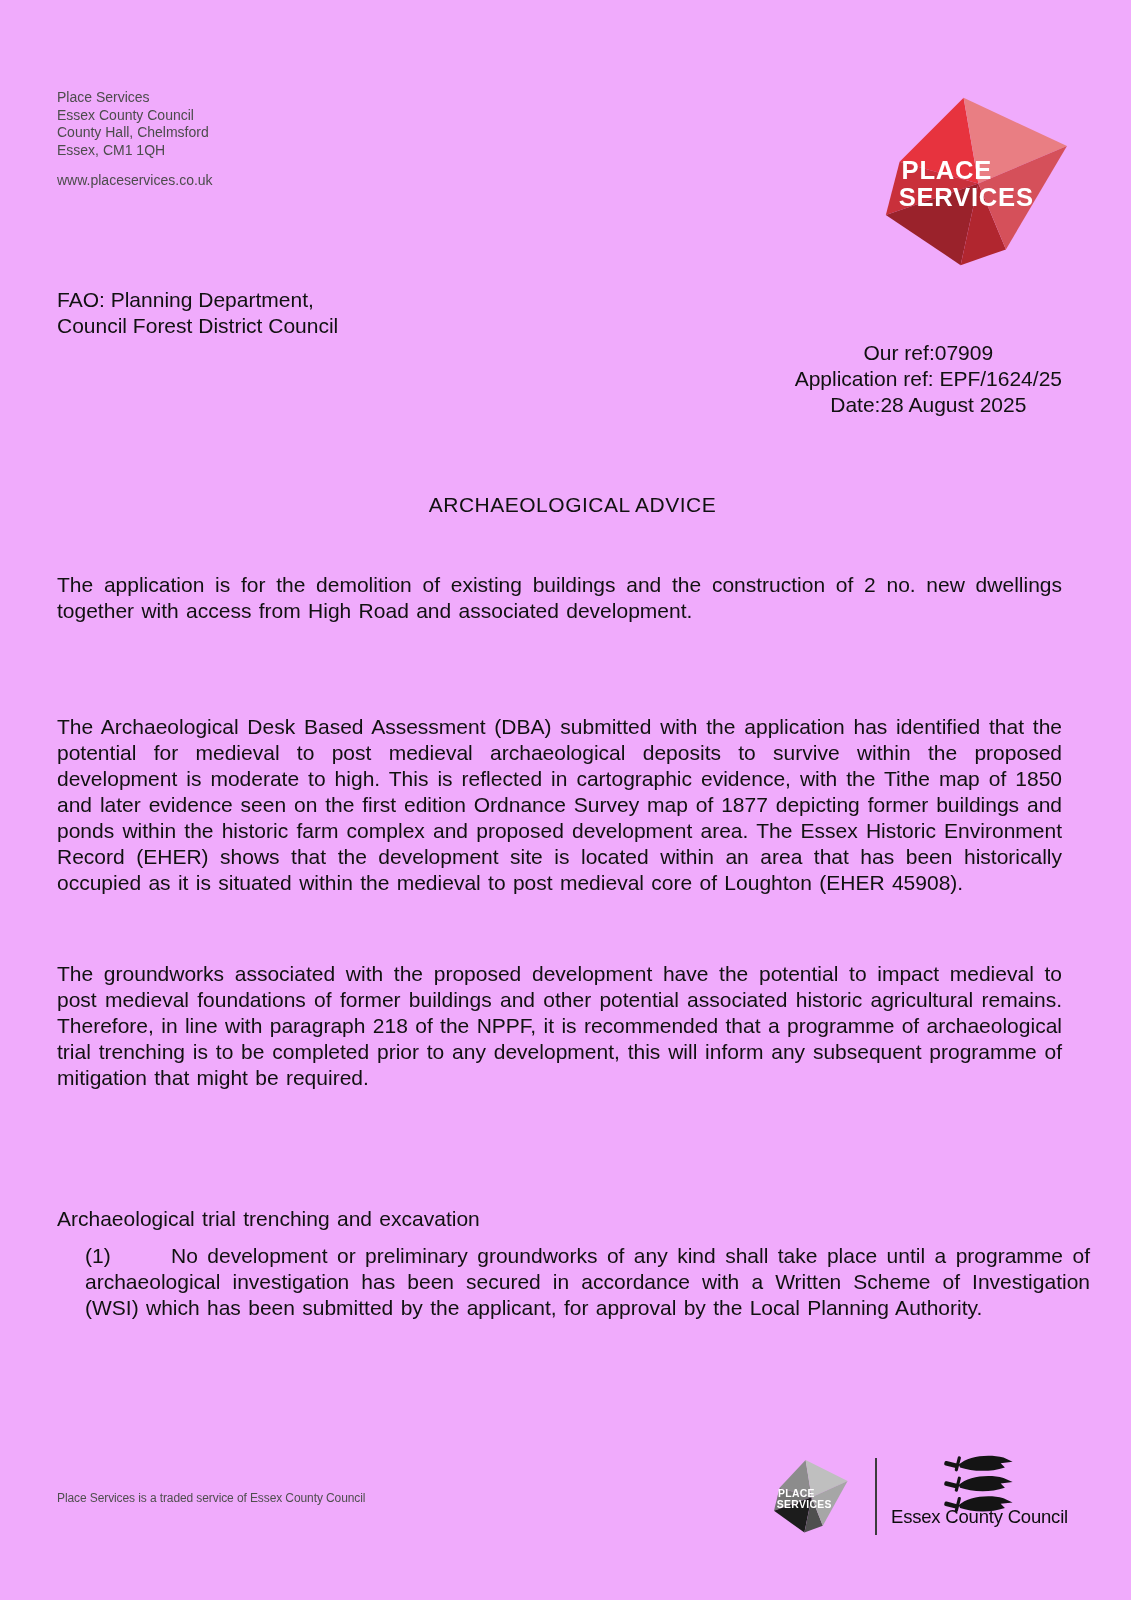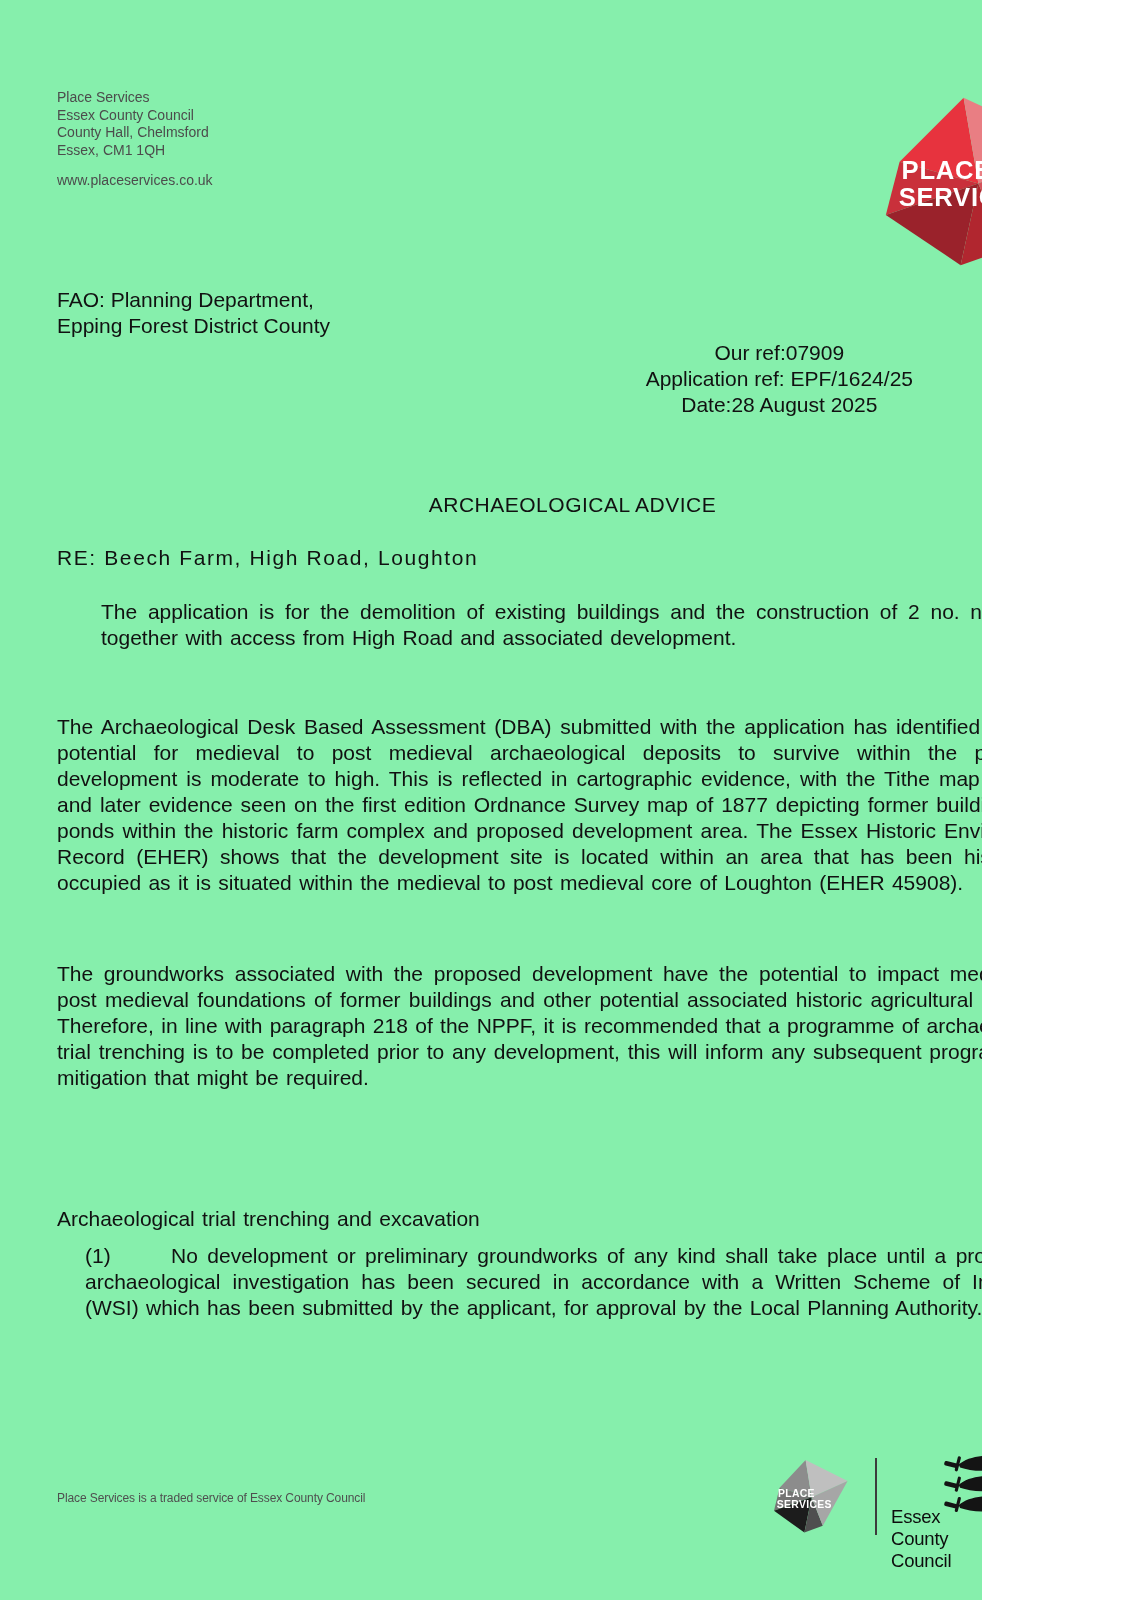--- a/index.html
+++ b/index.html
@@ -1,21 +1,21 @@
 <!DOCTYPE html>
 <html><head>
 <meta charset="utf-8">
 <style>
   * { margin: 0; padding: 0; box-sizing: border-box; }
   html, body { background: #ffffff; }
   .page {
     position: relative;
-    width: 982px;
+    width: 1131px;
     height: 1600px;
-    background: #86efac;
+    background: #f0abfc;
     font-family: "Liberation Sans", sans-serif;
     color: #1a1a1a;
     overflow: hidden;
   }
   .abs { position: absolute; }
 
   
   .sender {
     left: 57px; top: 89px;
     font-size: 14px; line-height: 17.5px;
@@ -50,21 +50,21 @@
   }
   .subject { left: 57px; top: 546px; font-size: 21px; letter-spacing: 1.6px; color: #111; }
 
   
   .body-text {
     left: 57px; width: 1005px;
     font-size: 21px; line-height: 26px;
     text-align: justify; word-spacing: 1.5px;
     color: #111;
   }
-  .p1 { top: 599px; margin-left: 44px; }
+  .p1 { top: 572px; }
   .p2 { top: 714px; }
   .p3 { top: 961px; }
   .intro { top: 1130px; text-align: left; }
   .cond-head { top: 1206px; text-align: left; }
   .cond { top: 1243px; margin-left: 28px; }
   .cond-num { display: inline-block; width: 86px; }
 
   
   .tagline { left: 57px; top: 1491px; font-size: 12px; letter-spacing: -0.1px; color: #4f4f4f; }
   .ps-gem-footer { left: 766px; top: 1454px; }
@@ -99,31 +99,30 @@
     <polygon points="34,79 20,133 114,101" fill="#c9303b"></polygon>
     <polygon points="20,133 96,184 114,101" fill="#9a222b"></polygon>
     <polygon points="96,184 142,168 114,101" fill="#b1262f"></polygon>
     <polygon points="142,168 204,63 114,101" fill="#d5505a"></polygon>
     <text class="gem-text" x="36" y="97">PLACE</text>
     <text class="gem-text" x="33" y="124">SERVICES</text>
   </svg>
 
   <div class="abs recipient">
     <div>FAO: Planning Department,</div>
-    <div>Epping Forest District County</div>
+    <div>Council Forest District Council</div>
   </div>
 
   <div class="abs refs">
     <div>Our ref:07909</div>
     <div>Application ref: EPF/1624/25</div>
     <div>Date:28 August 2025</div>
   </div>
 
   <div class="abs title">ARCHAEOLOGICAL ADVICE</div>
-  <div class="abs subject">RE: Beech Farm, High Road, Loughton</div>
 
   <p class="abs body-text p1">The application is for the demolition of existing buildings and the construction of 2 no. new dwellings together with access from High Road and associated development.</p>
   <p class="abs body-text p2">The Archaeological Desk Based Assessment (DBA) submitted with the application has identified that the potential for medieval to post medieval archaeological deposits to survive within the proposed development is moderate to high. This is reflected in cartographic evidence, with the Tithe map of 1850 and later evidence seen on the first edition Ordnance Survey map of 1877 depicting former buildings and ponds within the historic farm complex and proposed development area. The Essex Historic Environment Record (EHER) shows that the development site is located within an area that has been historically occupied as it is situated within the medieval to post medieval core of Loughton (EHER 45908).</p>
   <p class="abs body-text p3">The groundworks associated with the proposed development have the potential to impact medieval to post medieval foundations of former buildings and other potential associated historic agricultural remains. Therefore, in line with paragraph 218 of the NPPF, it is recommended that a programme of archaeological trial trenching is to be completed prior to any development, this will inform any subsequent programme of mitigation that might be required.</p>
   <p class="abs body-text cond-head">Archaeological trial trenching and excavation</p>
   <p class="abs body-text cond"><span class="cond-num">(1)</span><span>No development or preliminary groundworks of any kind shall take place until a programme of archaeological investigation has been secured in accordance with a Written Scheme of Investigation (WSI) which has been submitted by the applicant, for approval by the Local Planning Authority.</span></p>
 
   <div class="abs tagline">Place Services is a traded service of Essex County Council</div>
 
   <svg class="abs ps-gem-footer" width="84" height="82" viewBox="0 0 210 192" preserveAspectRatio="none">

